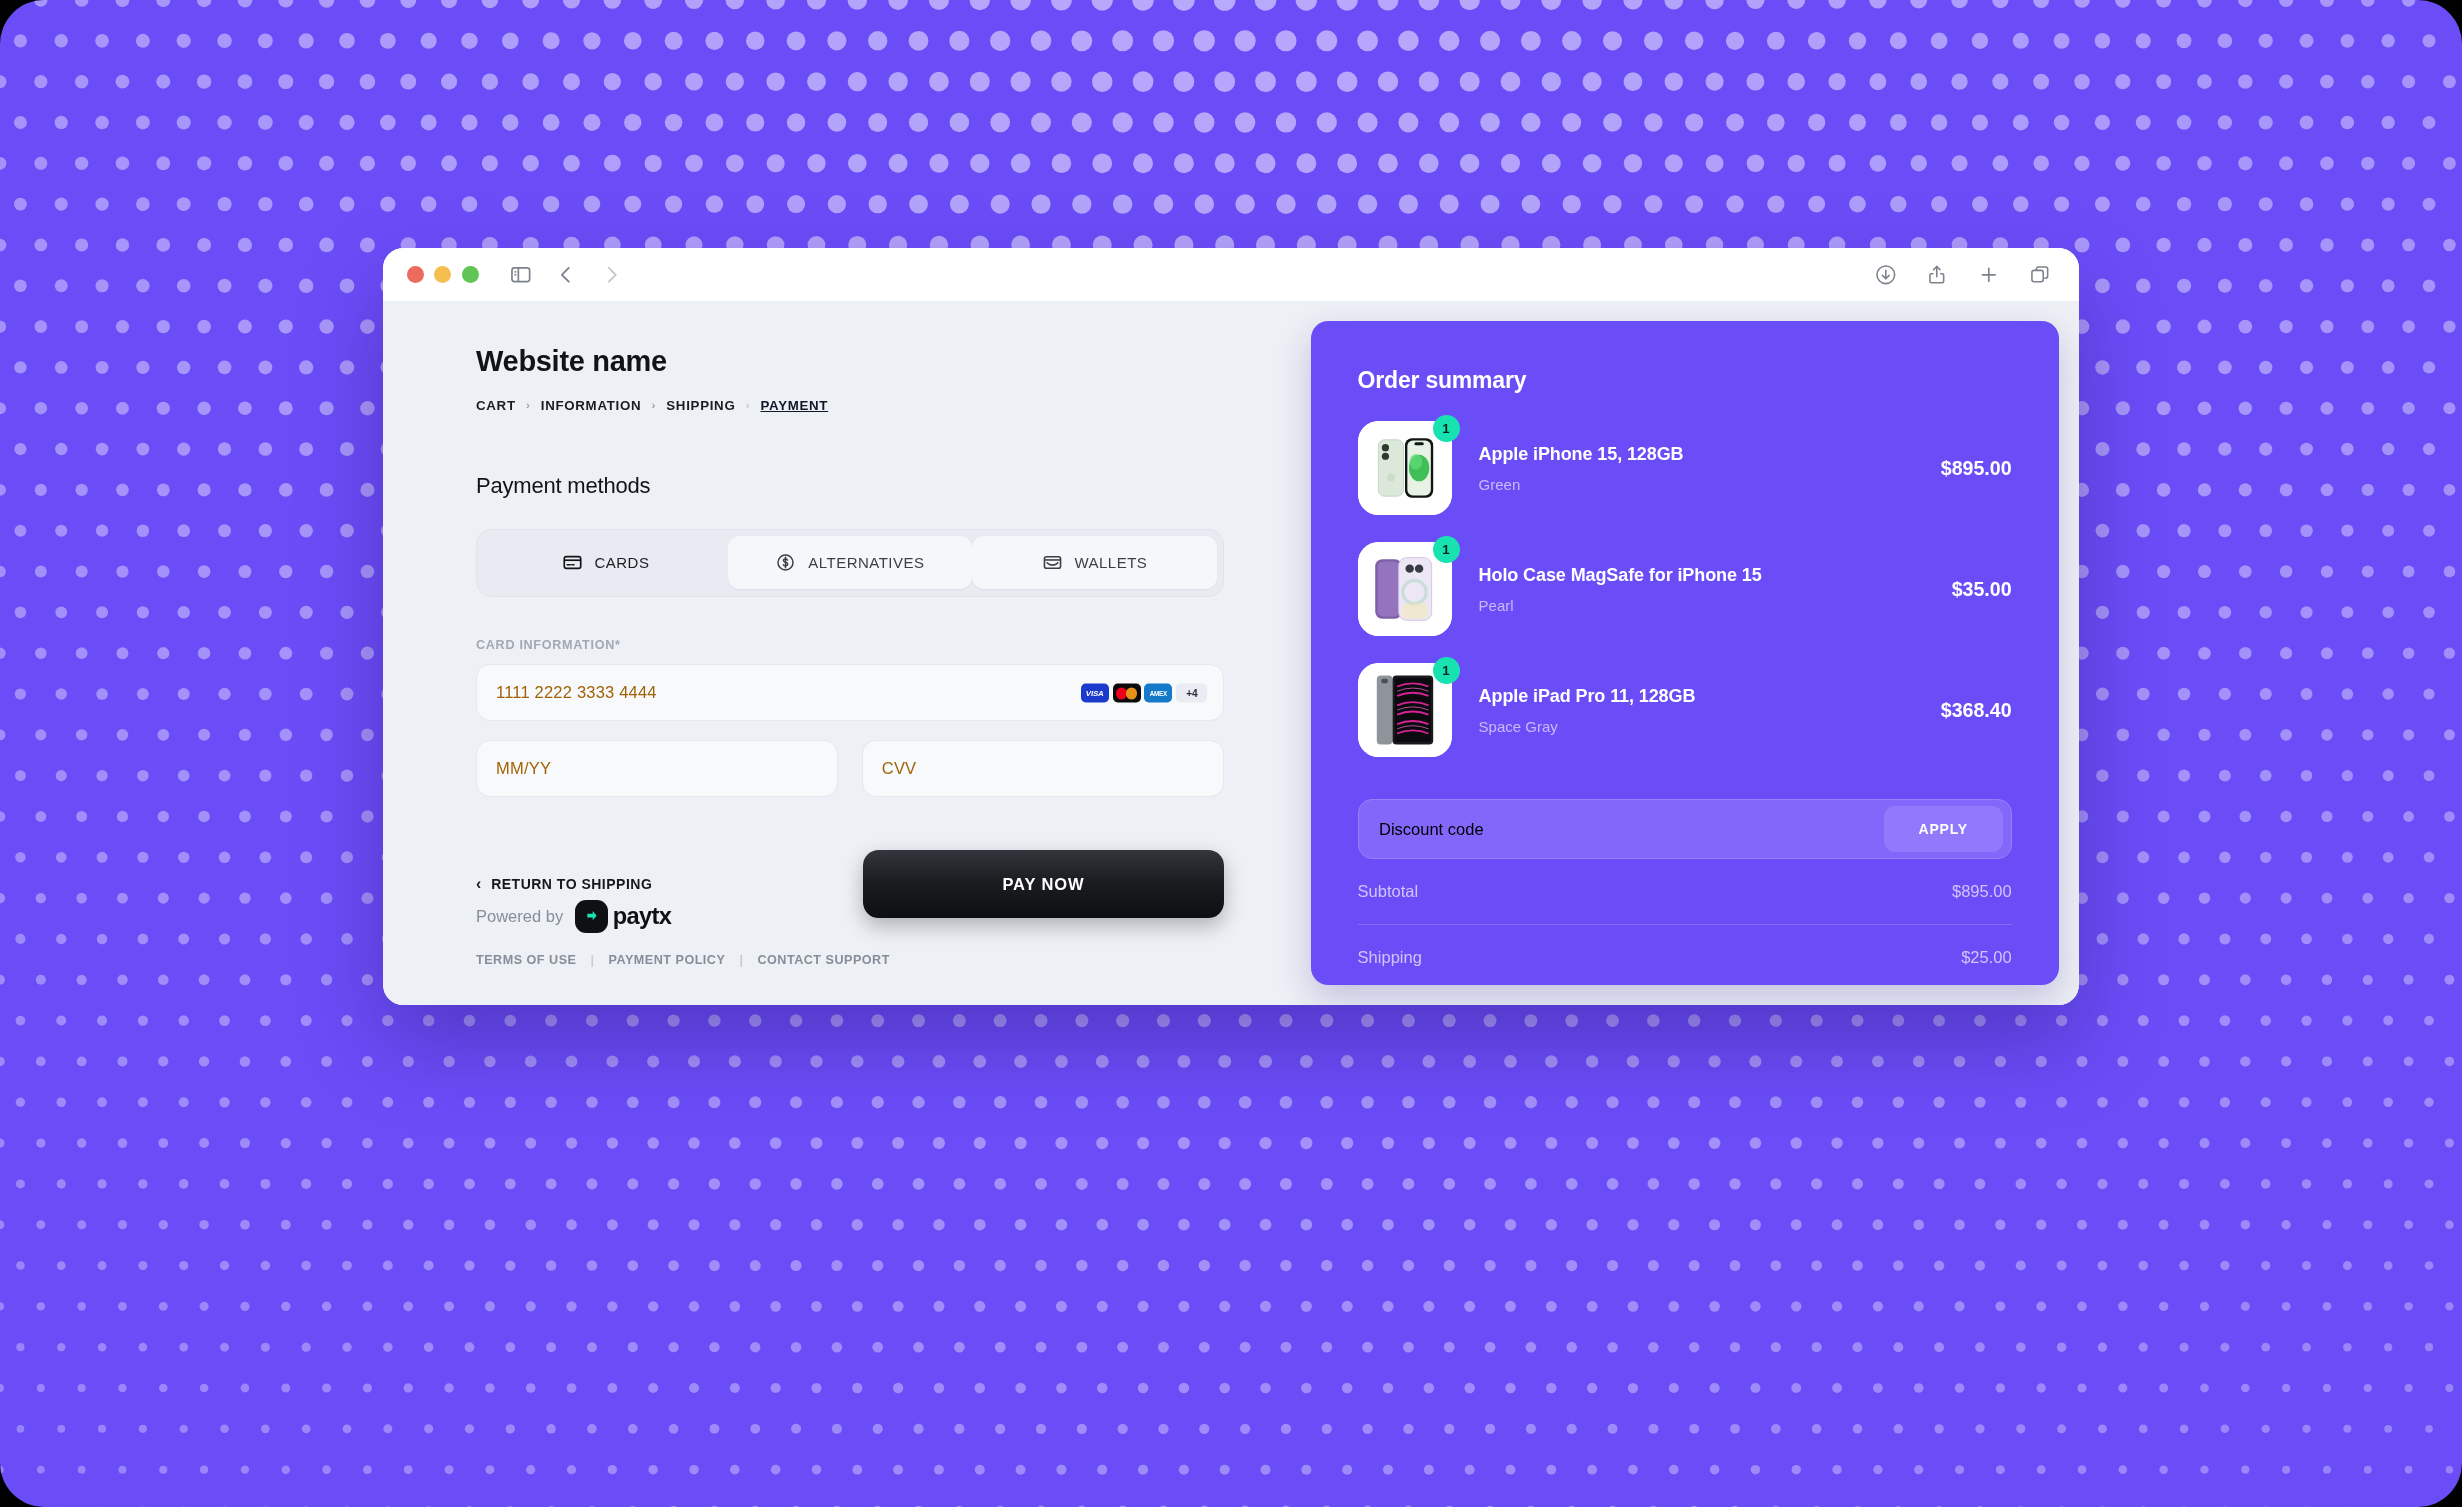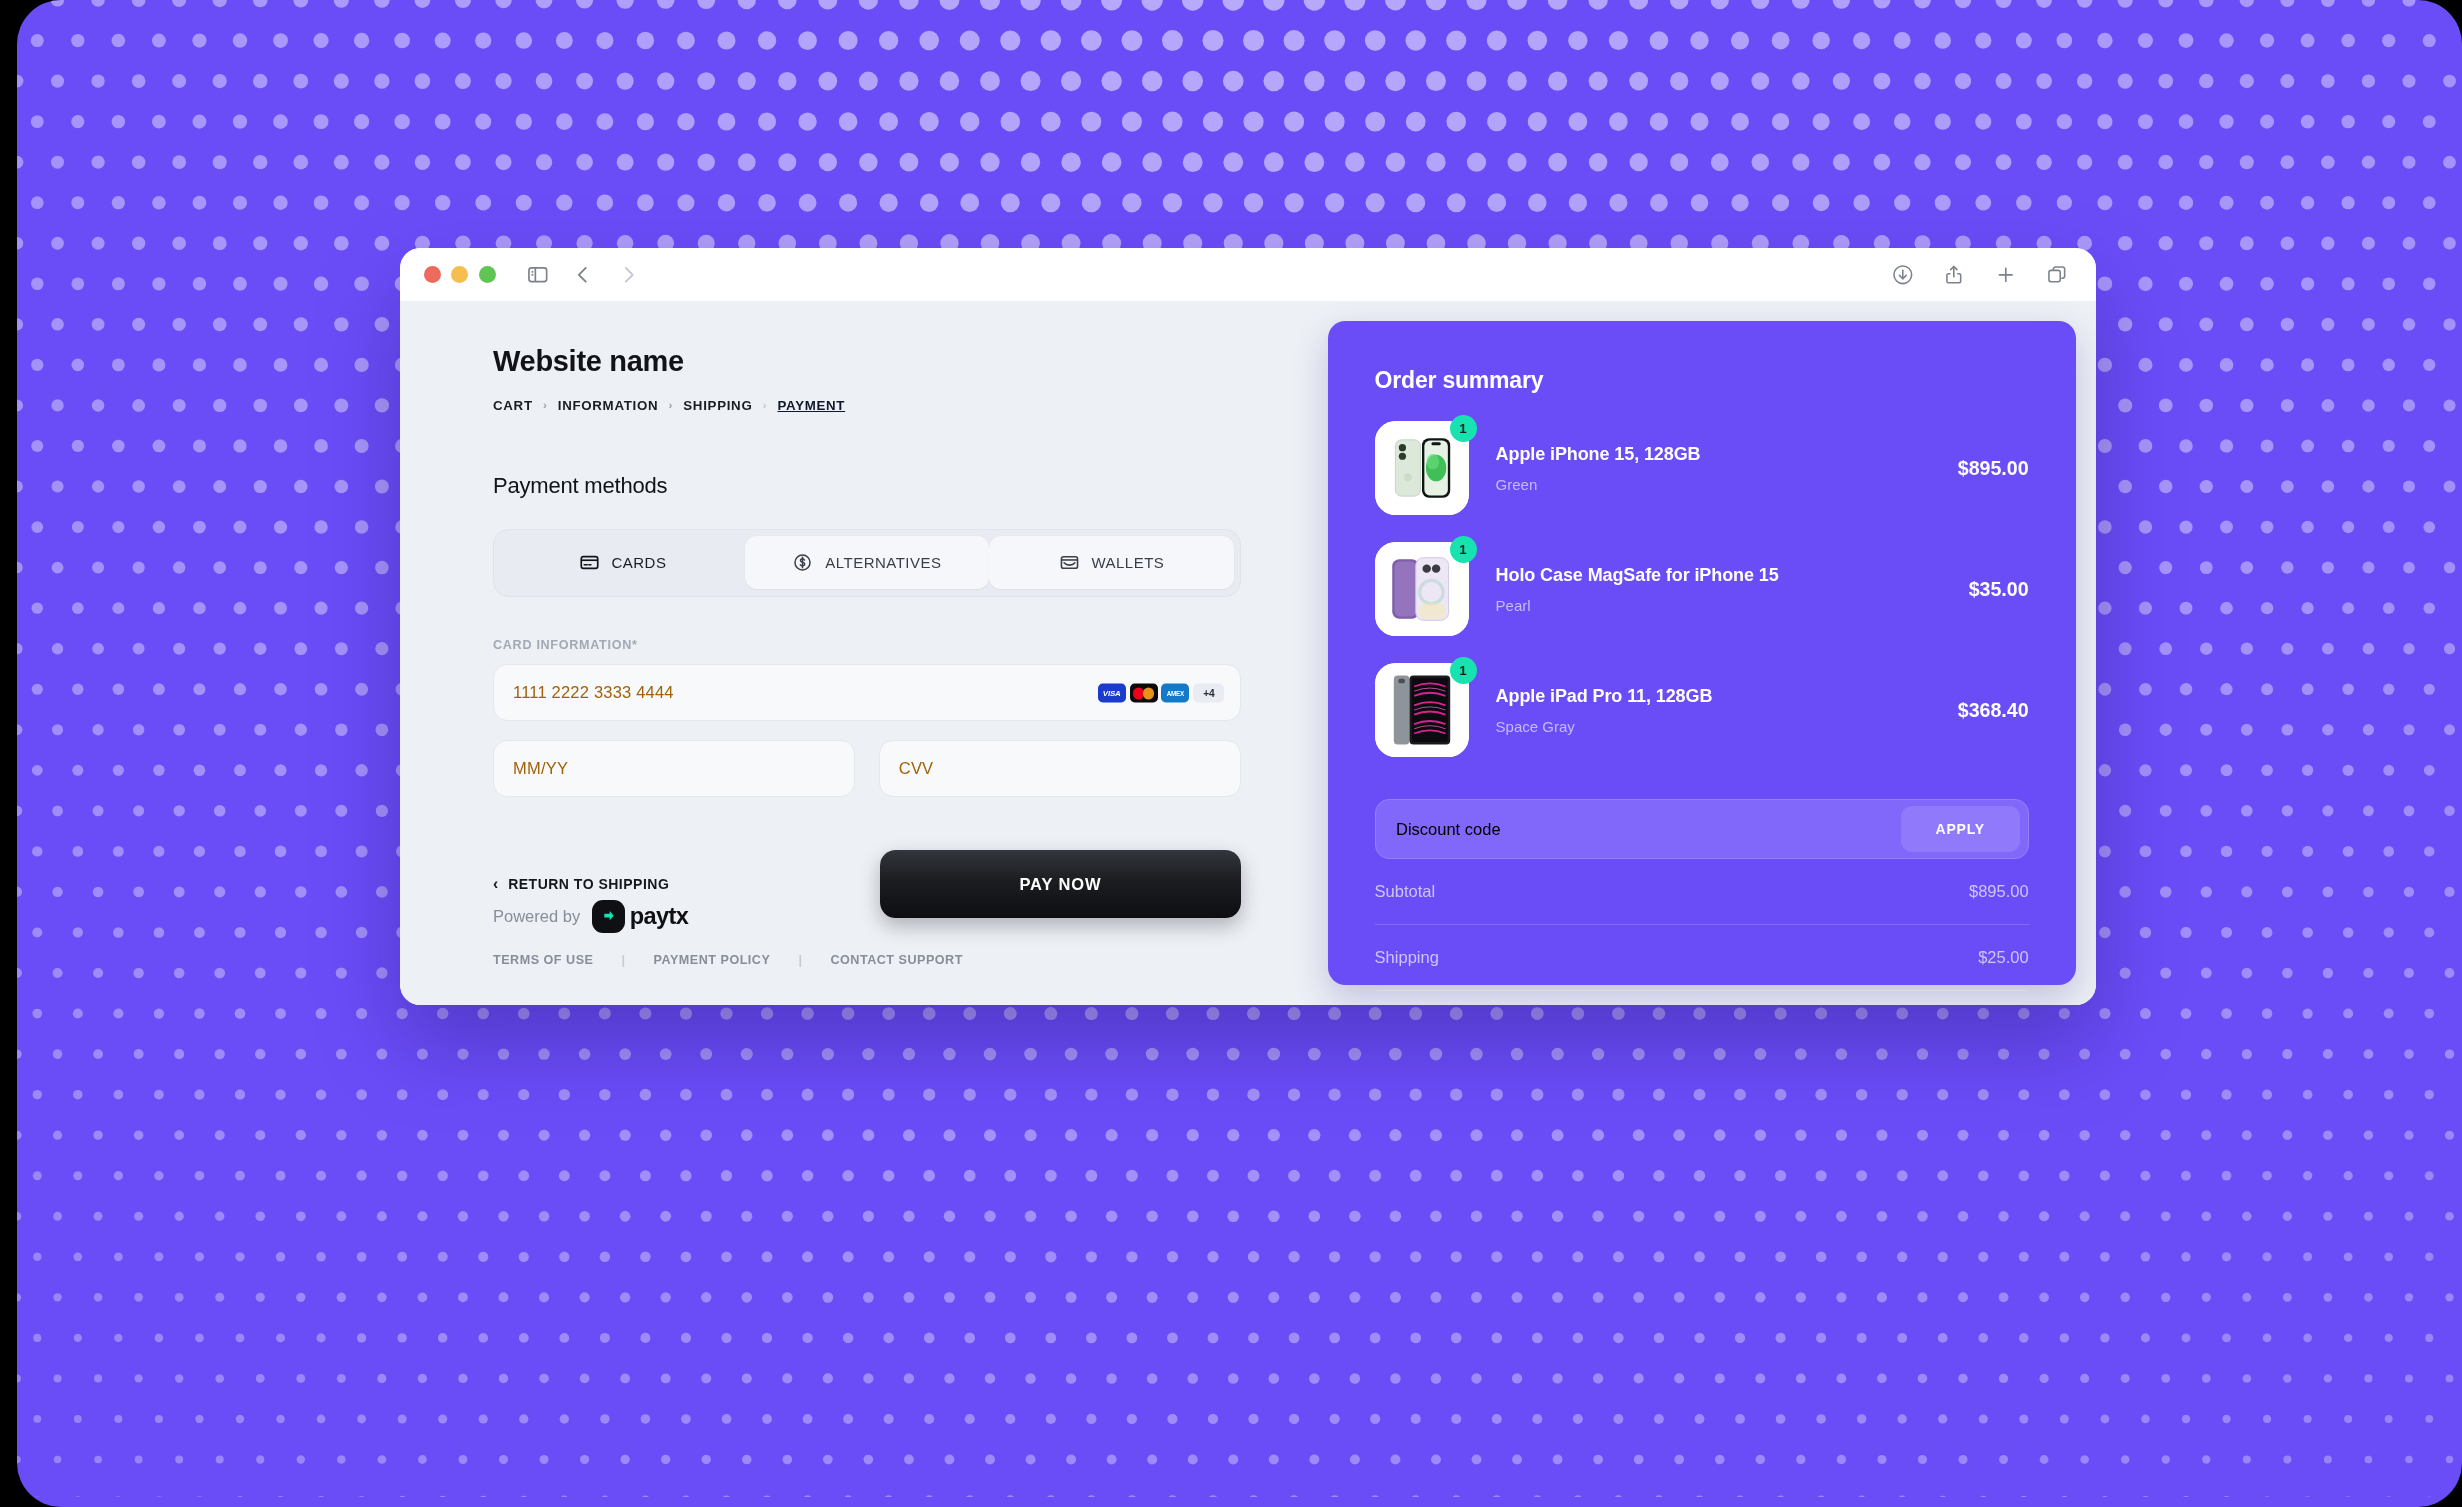--- a/index.html
+++ b/index.html
@@ -9,21 +9,20 @@
     background:#000;
     overflow:hidden;
   }
 
   
   #desktop{
     position:absolute; inset:0;
     background:#6B4DF8;
     border-radius:44px;
     overflow:hidden;
-    margin-left:17px;
   }
   #dots{ position:absolute; inset:0; }
 
   
   #browser{
     position:absolute;
     left:383px; top:248px;
     width:1696px; height:757px;
     background:#ffffff;
     border-radius:20.4px;
@@ -182,21 +181,21 @@
   #powered .pb{ font-size:16.5px; color:#878D99; }
   #paytx{ display:flex; align-items:center; gap:4.7px; }
   #paytx-mark{
     width:33px; height:33px; border-radius:11px; background:#0F1013;
     display:flex; align-items:center; justify-content:center;
   }
   #paytx-mark svg{ width:17.3px; height:17.3px; }
   #paytx-word{ font-size:23.6px; font-weight:700; color:#0F1013; letter-spacing:-0.6px; }
   #legal{
     margin-top:20.4px;
-    display:flex; align-items:center; gap:28px;
+    display:flex; align-items:center; gap:14px;
     font-size:12.6px; font-weight:600; letter-spacing:0.5px; color:#878D99;
   }
   #legal .lsep{ color:#C8CCD4; }
   #legal a{ color:#878D99; text-decoration:none; cursor:pointer; }
 
   
   #summary{
     position:absolute;
     right:20.4px; top:20.4px; bottom:20.4px;
     width:748px;

